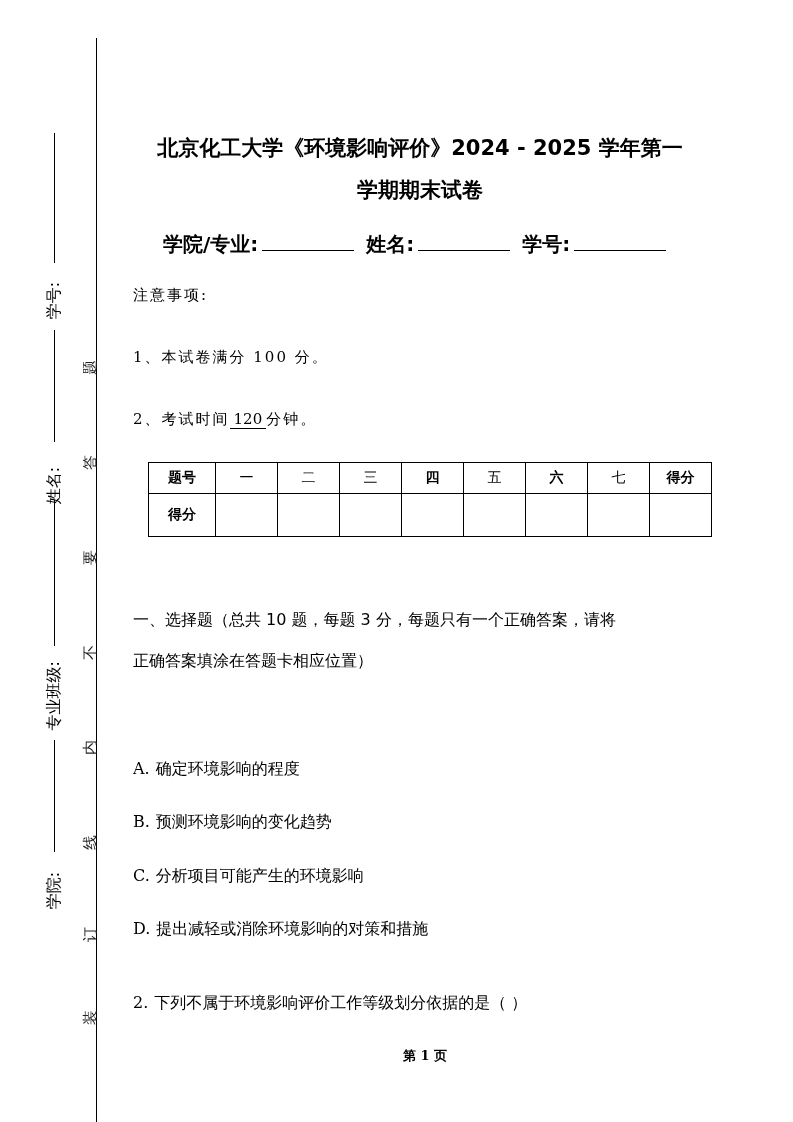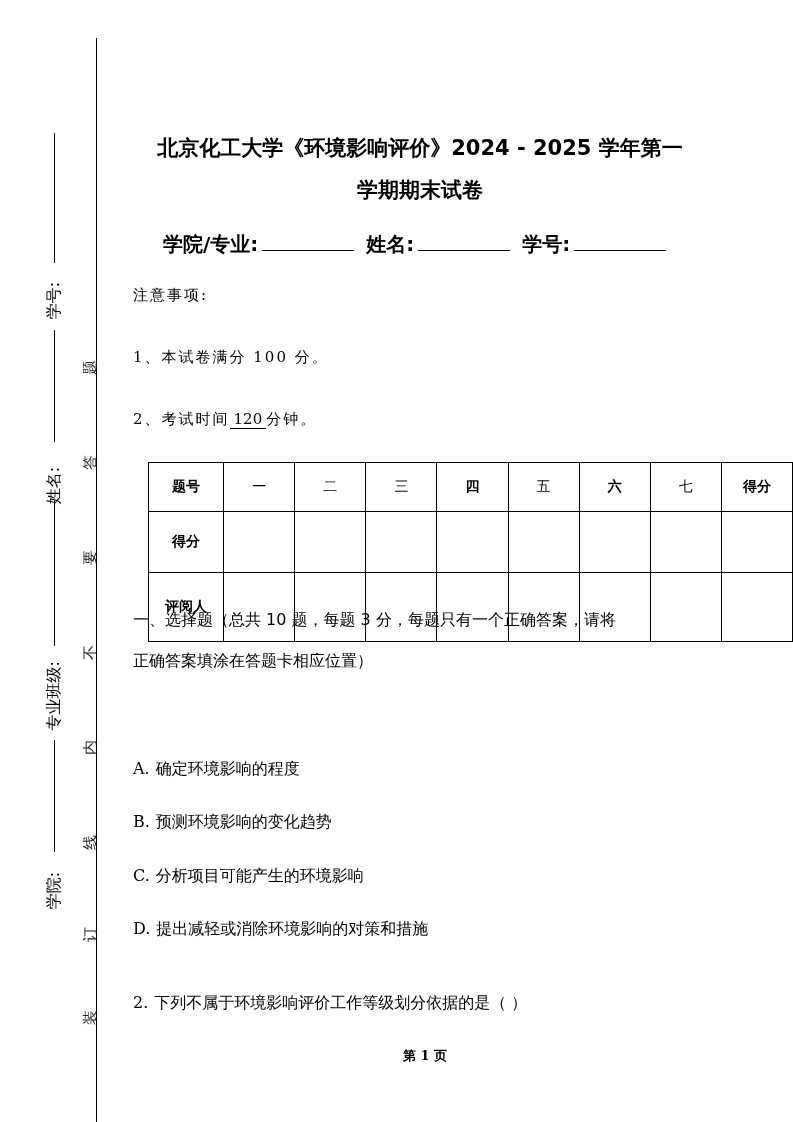--- a/index.html
+++ b/index.html
@@ -21,21 +21,21 @@
            font-family: "DejaVu Sans", "Liberation Sans", sans-serif; font-weight: bold; font-size: 21px; }
   .info-row { position: absolute; left: 163px; top: 231px; font-family: "DejaVu Sans", "Liberation Sans", sans-serif;
               font-weight: bold; font-size: 20px; white-space: nowrap; display: flex; align-items: baseline; }
   .blank { display: inline-block; width: 92px; border-bottom: 1px solid #000; margin: 0 12px 0 4px; height: 14px; }
 
   .note { position: absolute; left: 133px; font-size: 15px; letter-spacing: 2px; white-space: nowrap; }
   .u { display: inline-block; border-bottom: 1px solid #000; padding: 0 4px; letter-spacing: 0; }
 
   table.score { position: absolute; left: 148px; top: 462px; border-collapse: collapse;
                 font-family: "DejaVu Sans", "Liberation Sans", sans-serif; font-size: 14px; }
-  table.score td { border: 1px solid #000; text-align: center; padding: 9px; }
+  table.score td { border: 1px solid #000; text-align: center; padding: 0; }
   table.score tr.r0 td { height: 30px; }
   table.score tr.r1 td { height: 42px; }
   table.score tr.r2 td { height: 50px; }
   table.score td.hd { font-weight: bold; }
 
   .q { position: absolute; left: 133px; font-size: 16px; white-space: nowrap;
        font-family: "DejaVu Sans", "Liberation Sans", sans-serif; text-align: center; }
   .q .lbl { font-family: "DejaVu Serif", "Liberation Serif", serif; margin-right: 6px; }
   .footer { position: absolute; top: 1047px; left: 0; width: 850px; text-align: center;
             font-family: "DejaVu Serif", "Liberation Serif", serif; font-weight: bold; font-size: 13px; }
@@ -100,31 +100,20 @@
       <td class="hd">得分</td>
       <td></td>
       <td></td>
       <td></td>
       <td></td>
       <td></td>
       <td></td>
       <td></td>
       <td></td>
     </tr>
-    <tr class="r2">
-      <td class="hd">评阅人</td>
-      <td></td>
-      <td></td>
-      <td></td>
-      <td></td>
-      <td></td>
-      <td></td>
-      <td></td>
-      <td></td>
-    </tr>
   </tbody>
     </table>
 
   <div class="q" style="top:610px;">一、选择题（总共 10 题，每题 3 分，每题只有一个正确答案，请将</div>
   <div class="q" style="top:651px;">正确答案填涂在答题卡相应位置）</div>
 
   <div class="q" style="top:759px;">
     <span class="lbl">A.</span><span>确定环境影响的程度</span>
   </div>
   <div class="q" style="top:812px;">

